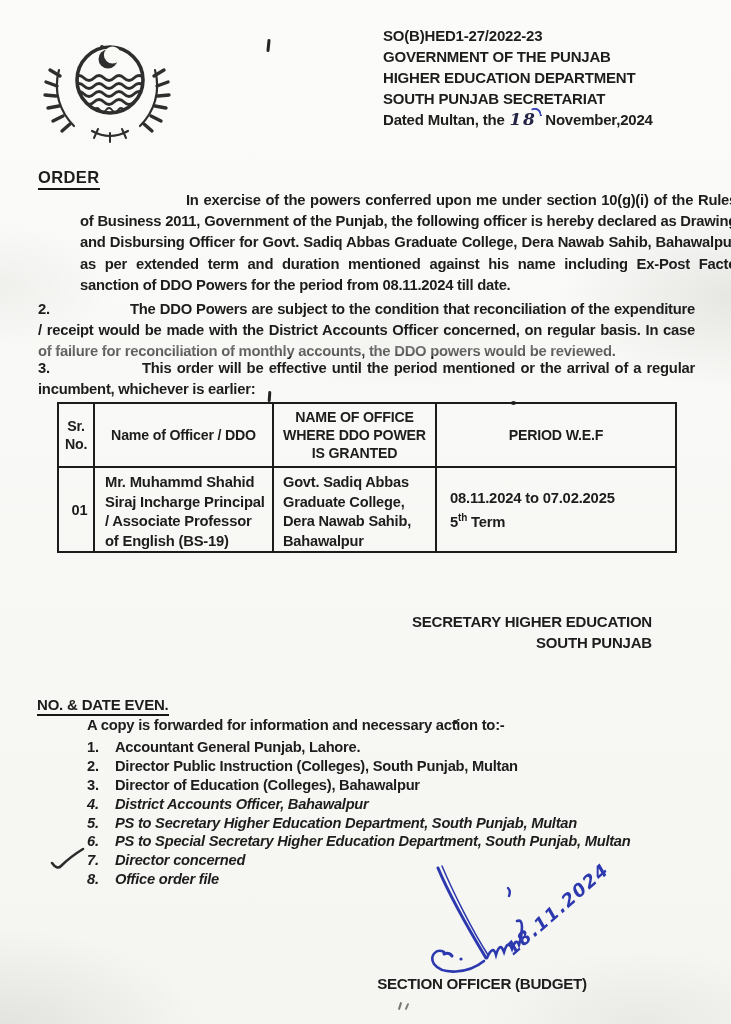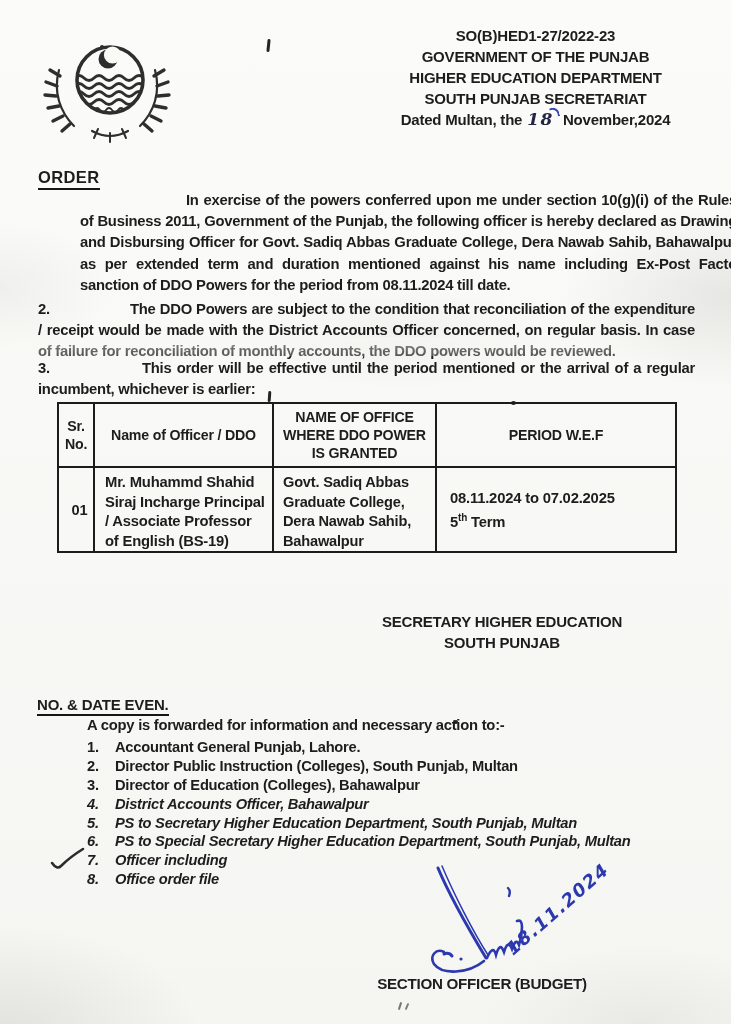--- a/index.html
+++ b/index.html
@@ -9,21 +9,21 @@
     background:
       radial-gradient(240px 130px at 100% 29%, rgba(186,186,182,.30), transparent 70%),
       radial-gradient(280px 150px at 0% 101%, rgba(182,182,178,.32), transparent 72%),
       radial-gradient(230px 110px at 88% 100%, rgba(196,196,192,.26), transparent 70%),
       radial-gradient(160px 90px at 0% 28%, rgba(203,203,199,.22), transparent 70%),
       radial-gradient(200px 70px at 55% 33%, rgba(205,205,201,.18), transparent 75%),
       linear-gradient(#fbfbf9,#f5f5f2);
   }
   .abs{position:absolute;}
   
-  .letterhead{left:383px;top:25px;width:305px;text-align:center;font-weight:700;
+  .letterhead{left:383px;top:25px;width:305px;font-weight:700;
     font-size:15px;line-height:21px;letter-spacing:-0.2px;}
   .dateline{white-space:nowrap;}
   .hw-day{font-family:"DejaVu Serif",serif;font-style:italic;font-weight:700;
     font-size:17px;color:#252548;letter-spacing:1.5px;padding:0 1px;}
   .curl{display:inline-block;width:7px;height:8px;border:2px solid #3644b8;
     border-bottom:none;border-left:none;border-radius:0 7px 0 0;
     transform:rotate(-14deg) translateY(-8px);margin:0 2px 0 -3px;}
   
   .order-h{left:38px;top:168px;font-size:16.5px;font-weight:700;letter-spacing:.4px;
     border-bottom:2.4px solid #161616;padding-bottom:1px;}
@@ -46,21 +46,21 @@
   table.ddo tr.drow{height:84px;}
   td.sr{font-size:14.6px;font-weight:700;text-align:center;padding-left:8px;vertical-align:middle;}
   td.name{font-size:14.8px;font-weight:700;line-height:19.5px;vertical-align:top;
     padding:5px 6px 0 10px;}
   td.office{font-size:14.6px;font-weight:700;line-height:19.5px;vertical-align:top;
     padding:5px 4px 0 9px;}
   td.period{font-size:14.8px;font-weight:700;line-height:20px;vertical-align:middle;
     padding-left:13px;}
   sup.term{font-size:10px;font-weight:700;}
   
-  .secretary{left:352px;top:611px;width:300px;text-align:center;font-size:15px;
+  .secretary{left:352px;top:611px;width:300px;text-align:right;font-size:15px;
     font-weight:700;line-height:21px;letter-spacing:-0.2px;}
   
   .dist-h{left:37px;top:696px;font-size:15px;font-weight:700;
     border-bottom:2.2px solid #161616;padding-bottom:1px;letter-spacing:-0.2px;}
   .dist-intro{left:87px;top:717px;font-size:14.8px;font-weight:700;letter-spacing:-0.25px;}
   .dist-list{left:87px;top:738px;width:600px;}
   .li{display:flex;height:18.9px;font-size:14.7px;font-weight:700;line-height:18.9px;
     letter-spacing:-0.25px;}
   .li .num{width:22px;flex:0 0 22px;}
   .li .txt{margin-left:6px;white-space:nowrap;}
@@ -203,21 +203,21 @@
     <div class="li it">
         <span class="num">5.</span>
         <span class="txt">PS to Secretary Higher Education Department, South Punjab, Multan</span>
       </div>
     <div class="li it">
         <span class="num">6.</span>
         <span class="txt">PS to Special Secretary Higher Education Department, South Punjab, Multan</span>
       </div>
     <div class="li it">
         <span class="num">7.</span>
-        <span class="txt">Officer including</span>
+        <span class="txt">Director concerned</span>
       </div>
     <div class="li it">
         <span class="num">8.</span>
         <span class="txt">Office order file</span>
       </div>
   </div>
 
   <div class="abs" style="left:50px;top:846px;">
     <svg width="36" height="24" viewBox="0 0 36 24">
       <path d="M2,17 q5,7 9,3 q9,-9 22,-17" stroke="#2b2b2b" stroke-width="2.6" fill="none" stroke-linecap="round"></path>

